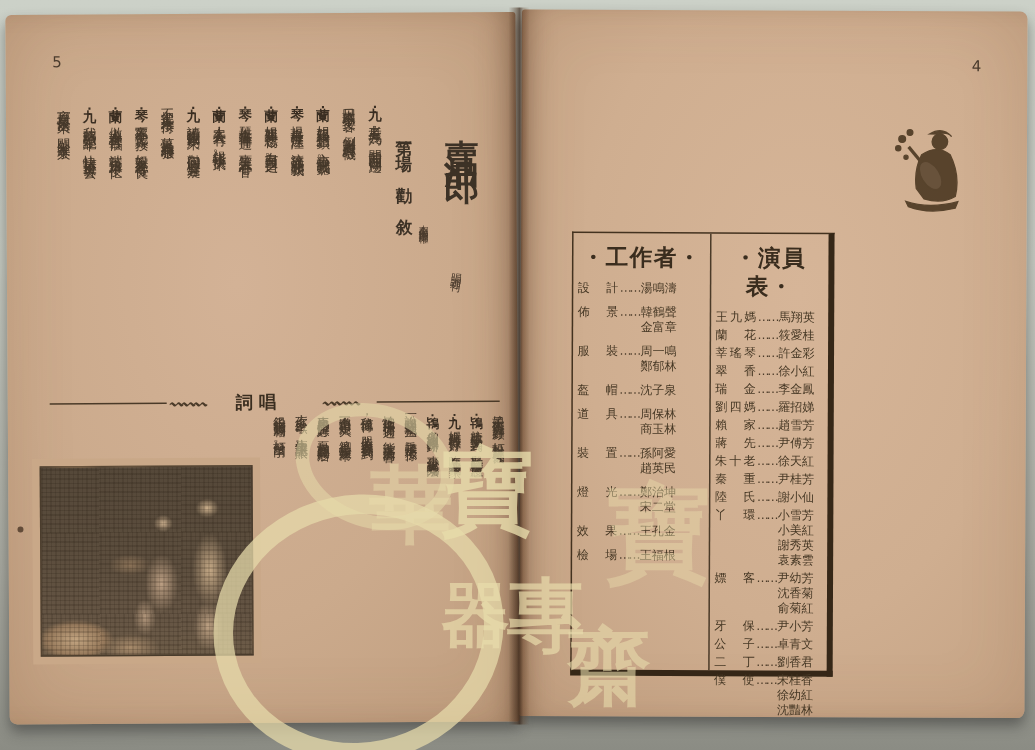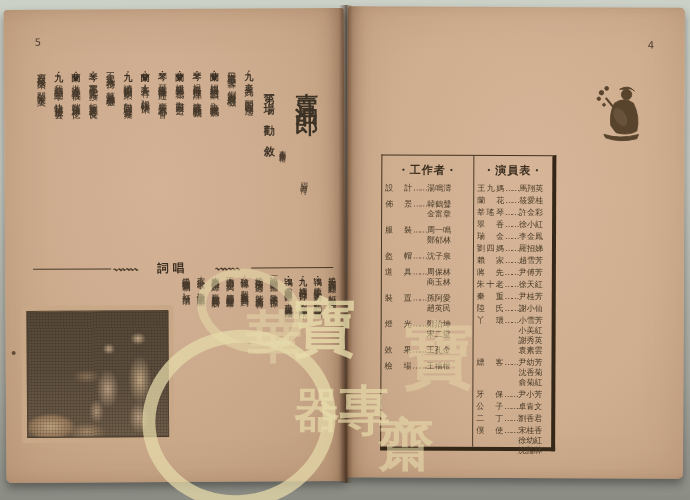--- a/index.html
+++ b/index.html
@@ -65,21 +65,21 @@
                repeating-linear-gradient(90deg,rgba(30,20,10,.13) 0 1px,rgba(0,0,0,0) 1px 3px);}
   .speck{position:absolute;left:6px;top:341px;width:4px;height:4px;border-radius:50%;background:#4a3626;opacity:.8;}
   
   .stamp{position:absolute;left:246px;top:76px;width:52px;height:62px;opacity:.88;}
   
   .info-box{position:absolute;left:34px;top:148px;width:175px;height:296px;box-sizing:border-box;
     border:1.5px solid #43321f;border-right:4px solid #352717;border-bottom:4px solid #352717;}
   .sec{position:absolute;top:0;bottom:0;}
   .staff-sec{left:0;width:91px;}
   .cast-sec{left:91px;right:0;border-left:1px solid #4a3a28;}
-  .sec-head{margin:7px 4px 6px 4px;font-size:11px;font-weight:700;letter-spacing:1px;text-align:center;color:#3a2d1e;}
+  .sec-head{margin:7px 4px 6px 4px;font-size:15px;font-weight:700;letter-spacing:1px;text-align:center;color:#3a2d1e;}
   .trow{display:flex;align-items:flex-start;padding:0 3px;margin-bottom:2px;font-size:8px;line-height:10px;color:#453724;}
   .trole{flex:none;width:27px;text-align:justify;text-align-last:justify;}
   .dots{flex:none;letter-spacing:-1.5px;padding:0 1px;color:#4a3a28;}
   .tnames{flex:1;}
   .staff-sec .trow{margin-bottom:6px;}
   
   .wm{position:absolute;inset:0;z-index:9;pointer-events:none;}
   .wm span{position:absolute;font-weight:700;color:#e8dcab;mix-blend-mode:lighten;font-family:"DejaVu Sans",sans-serif;}
   .wm-ring{position:absolute;left:142px;top:330px;width:168px;height:152px;border:13px solid #e6daa9;border-radius:50%;
     mix-blend-mode:lighten;opacity:.75;transform:rotate(-12deg);}

